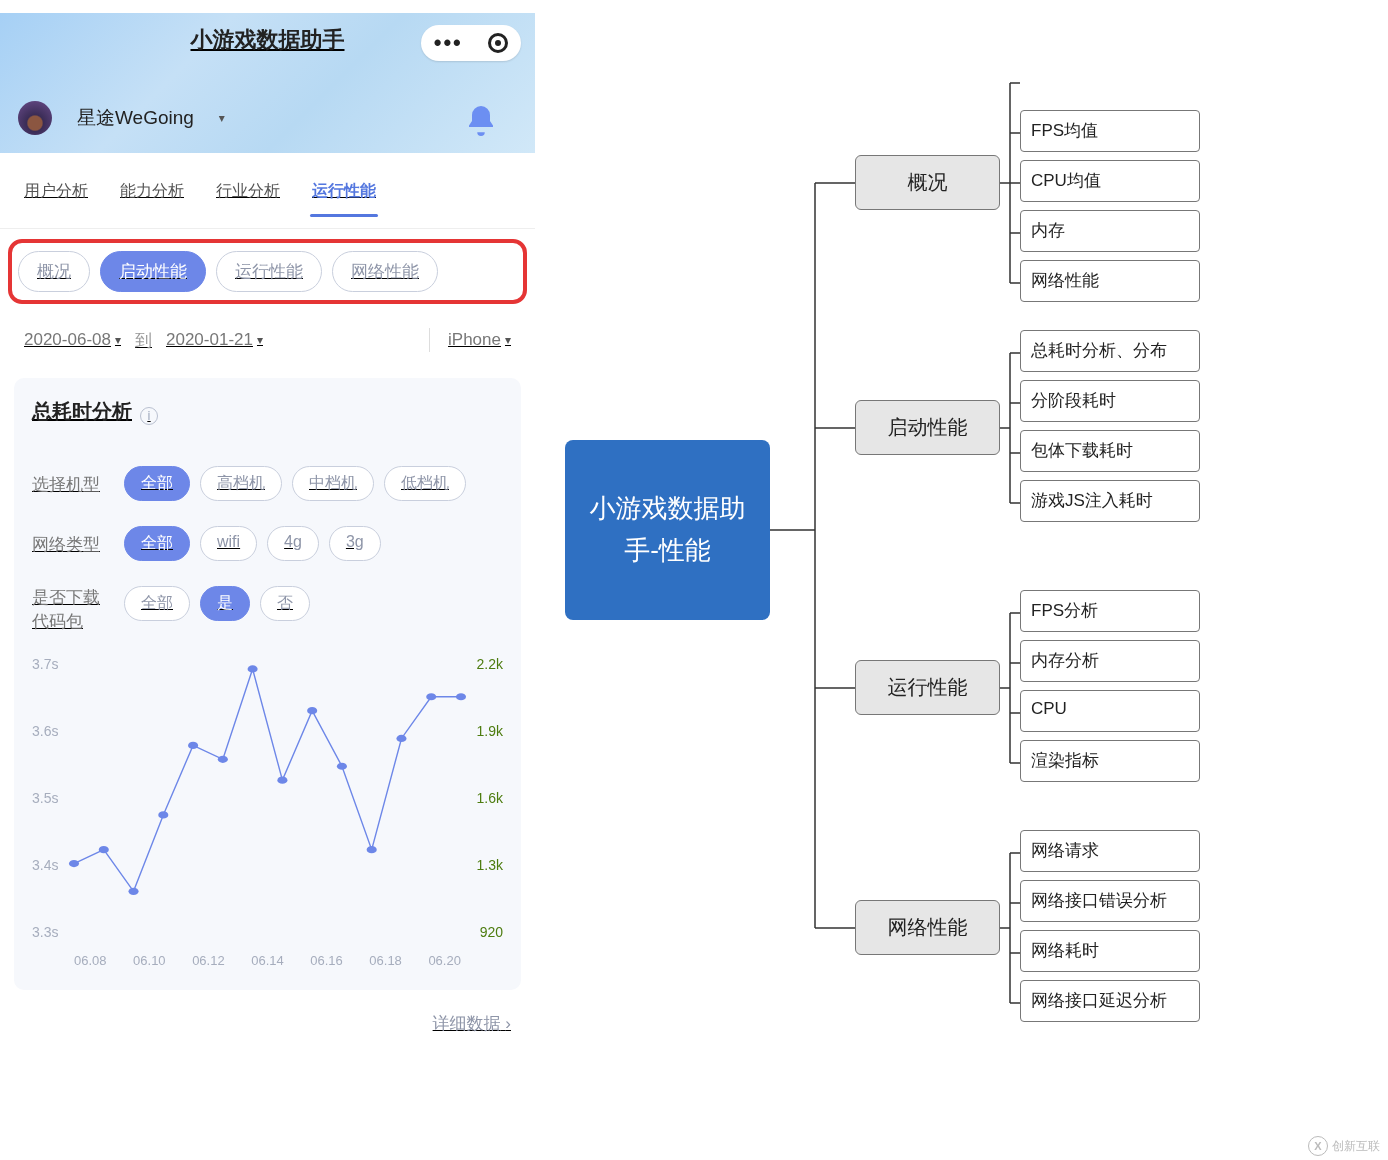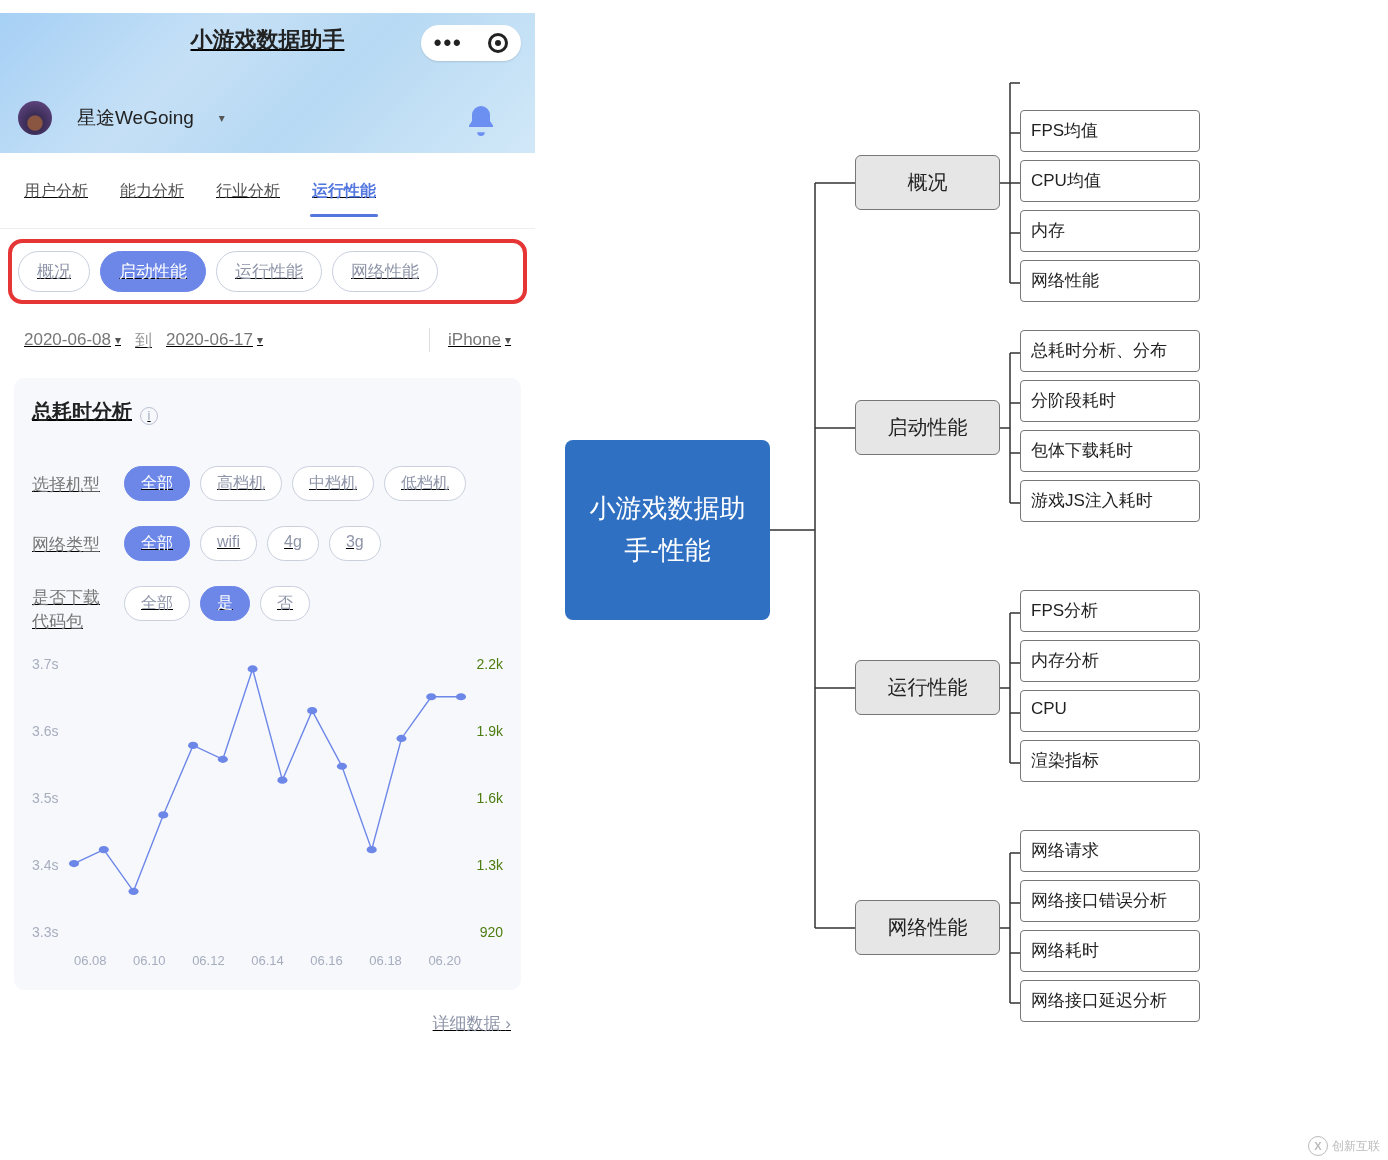--- a/index.html
+++ b/index.html
@@ -121,21 +121,21 @@
       <div class="pill">概况</div>
       <div class="pill active">启动性能</div>
       <div class="pill">运行性能</div>
       <div class="pill">网络性能</div>
     </div>
 
     <div class="daterow">
       <span>2020-06-08</span>
       <span class="chevron-down-icon" style="margin-left:4px">▾</span>
       <span class="sep">到</span>
-      <span>2020-06-17</span>
+      <span>2020-01-21</span>
       <span class="chevron-down-icon" style="margin-left:4px">▾</span>
       <span class="spacer"></span>
       <span class="divider"></span>
       <span>iPhone</span>
       <span class="chevron-down-icon" style="margin-left:4px">▾</span>
     </div>
 
     <div class="card">
       <div class="card-title-row">
         <span>总耗时分析</span>

